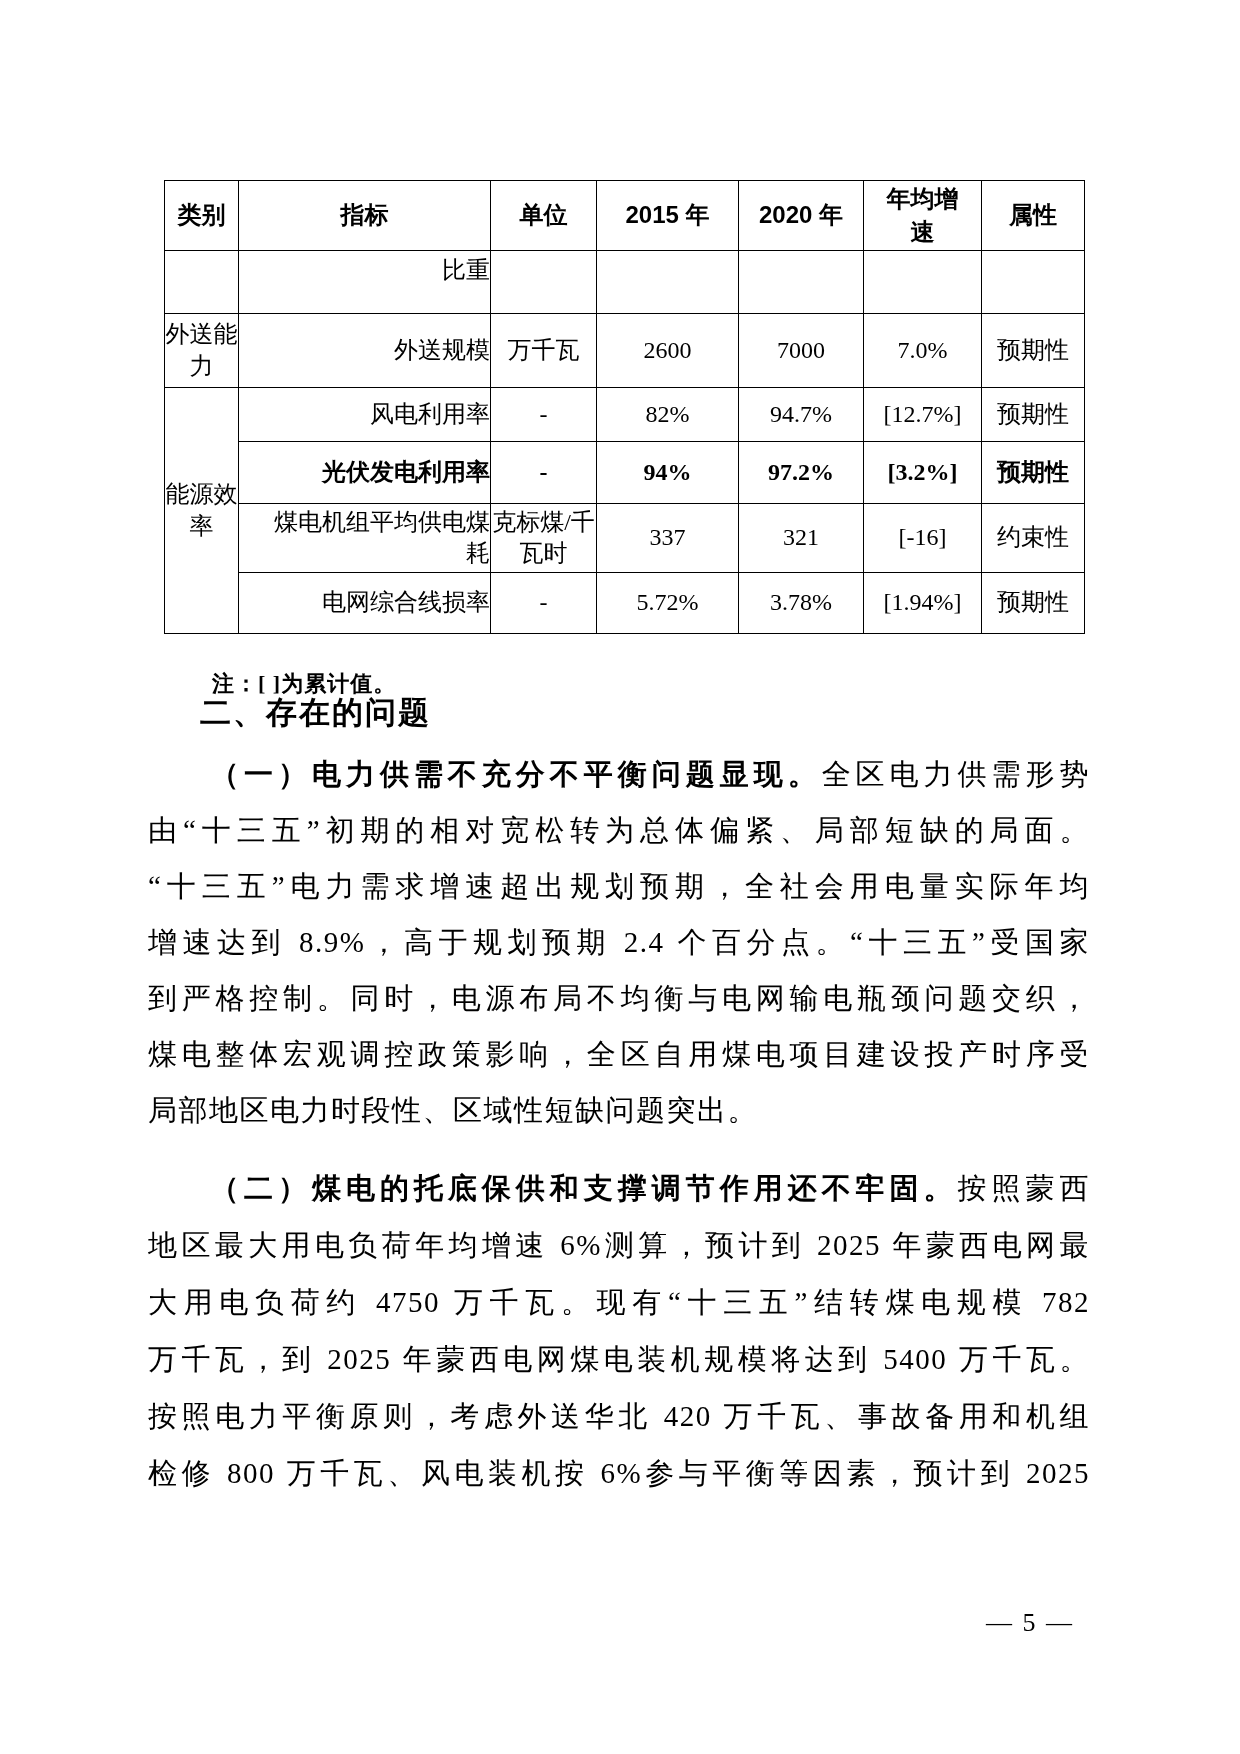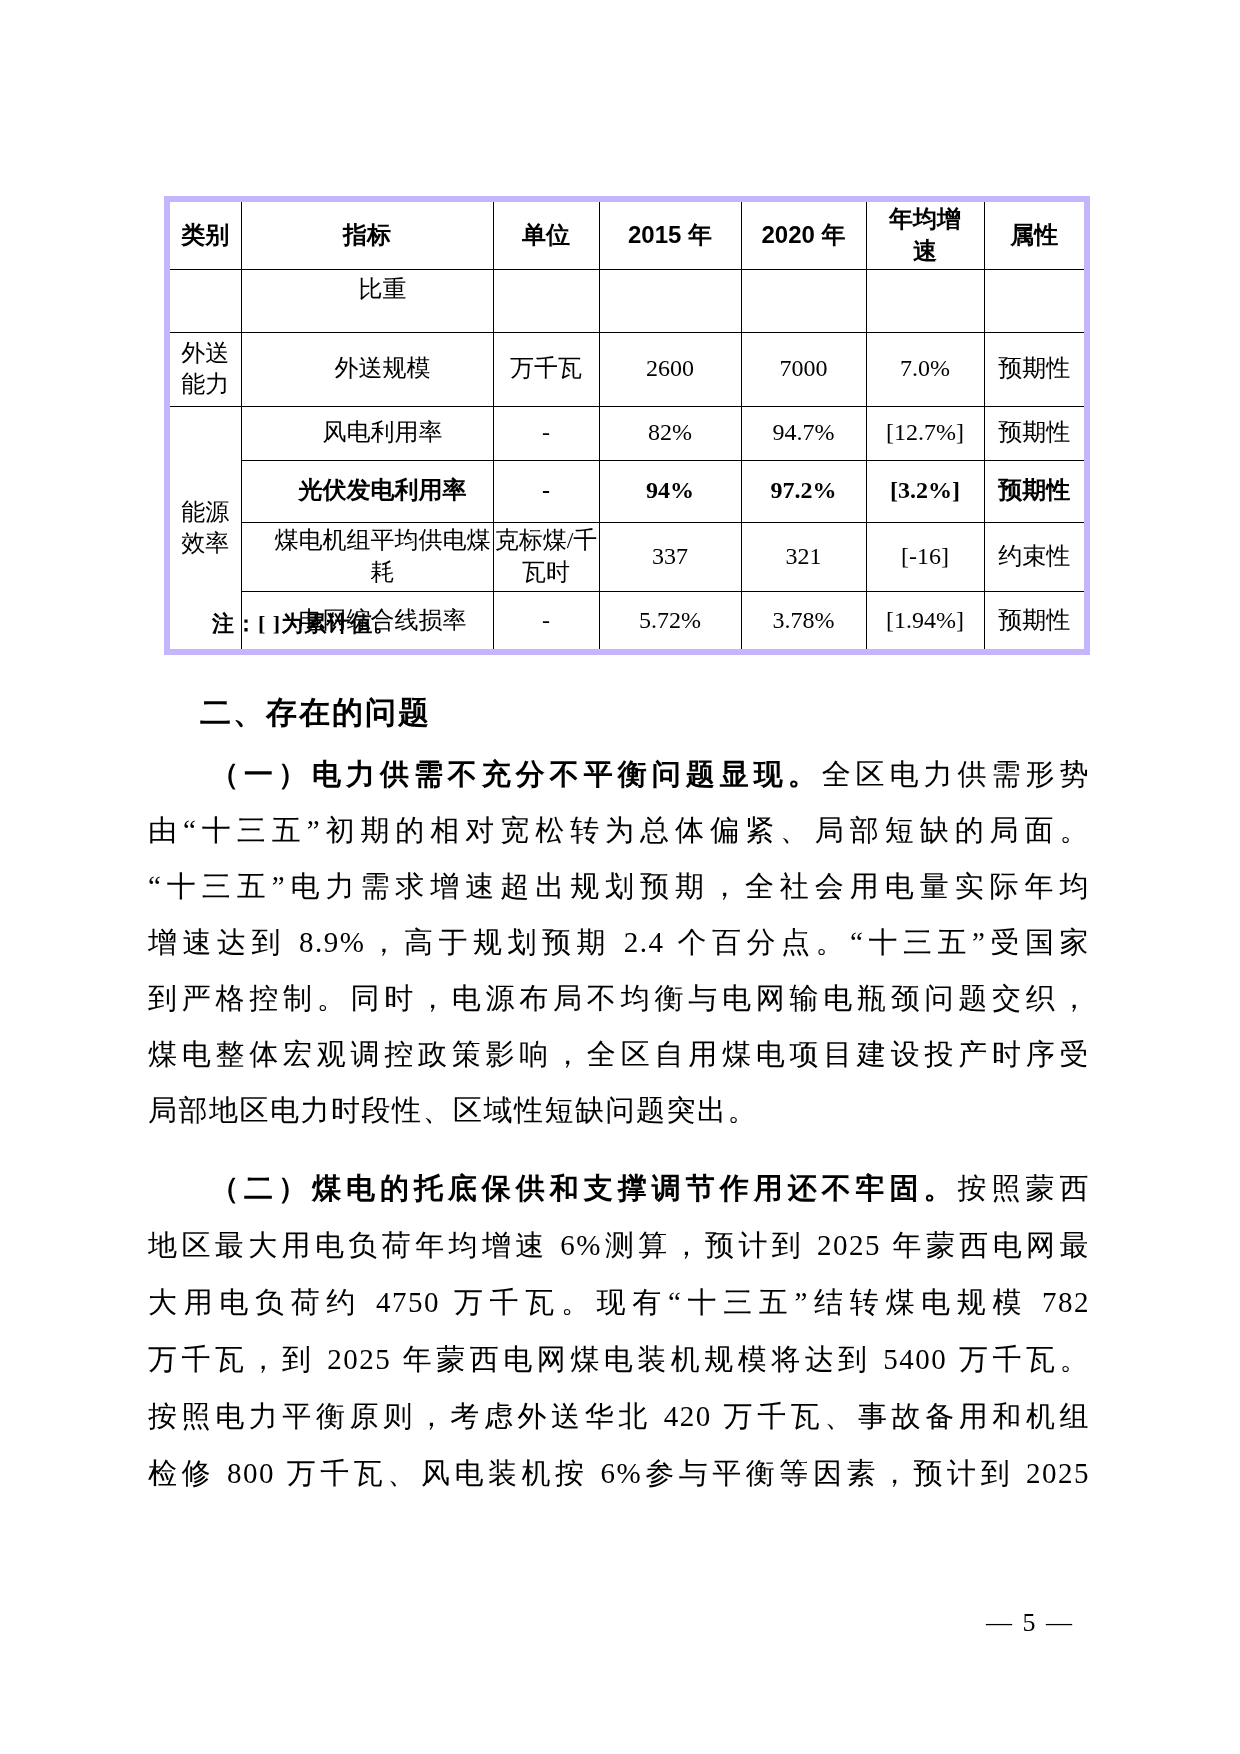--- a/index.html
+++ b/index.html
@@ -8,54 +8,54 @@
     width: 1240px; height: 1754px;
     margin: 0 auto;
     background: #ffffff;
     color: #000;
     font-family: "Liberation Serif", serif;
     overflow: hidden;
   }
 
   
   .dtable {
-    position: absolute; left: 164px; top: 196px;
+    position: absolute; left: 164px; top: 180px;
     border-collapse: collapse; table-layout: fixed;
     width: 920px;
-    border: 6px solid #c4b5fd;
+    border: 1px solid #c4b5fd;
   }
   .dtable th, .dtable td {
     border: 1px solid #000;
     padding: 0;
     font-size: 24px;
     text-align: center;
     vertical-align: middle;
     overflow: hidden;
     word-break: break-all;
   }
   .dtable th {
     font-family: "Liberation Sans", sans-serif;
     font-weight: bold;
     line-height: 1.35;
   }
   .dtable td { font-family: "Liberation Serif", serif; line-height: 1.3; }
-  .dtable td.ind { text-align: center; padding-left: 31px; }
+  .dtable td.ind { text-align: right; padding-left: 31px; }
   .dtable td.topcell { vertical-align: top; padding-top: 4px; }
   .hdr-narrow { width: 86px; margin: 0 auto; }
   tr.r-head  { height: 70px; }
   tr.r-bz    { height: 63px; }
   tr.r-ws    { height: 74px; }
   tr.r-fd    { height: 54px; }
   tr.r-gf    { height: 62px; font-weight: bold; }
   tr.r-md    { height: 69px; margin-top: 43px; }
   tr.r-dw    { height: 61px; }
 
   
   .note {
-    position: absolute; left: 212px; top: 609px;
+    position: absolute; left: 212px; top: 669px;
     font-size: 22px; font-weight: bold;
     letter-spacing: 1px;
   }
 
   
   .heading {
     position: absolute; left: 200px; top: 692px;
     font-family: "Liberation Sans", sans-serif;
     font-size: 31px; font-weight: bold;
     letter-spacing: 2px;

